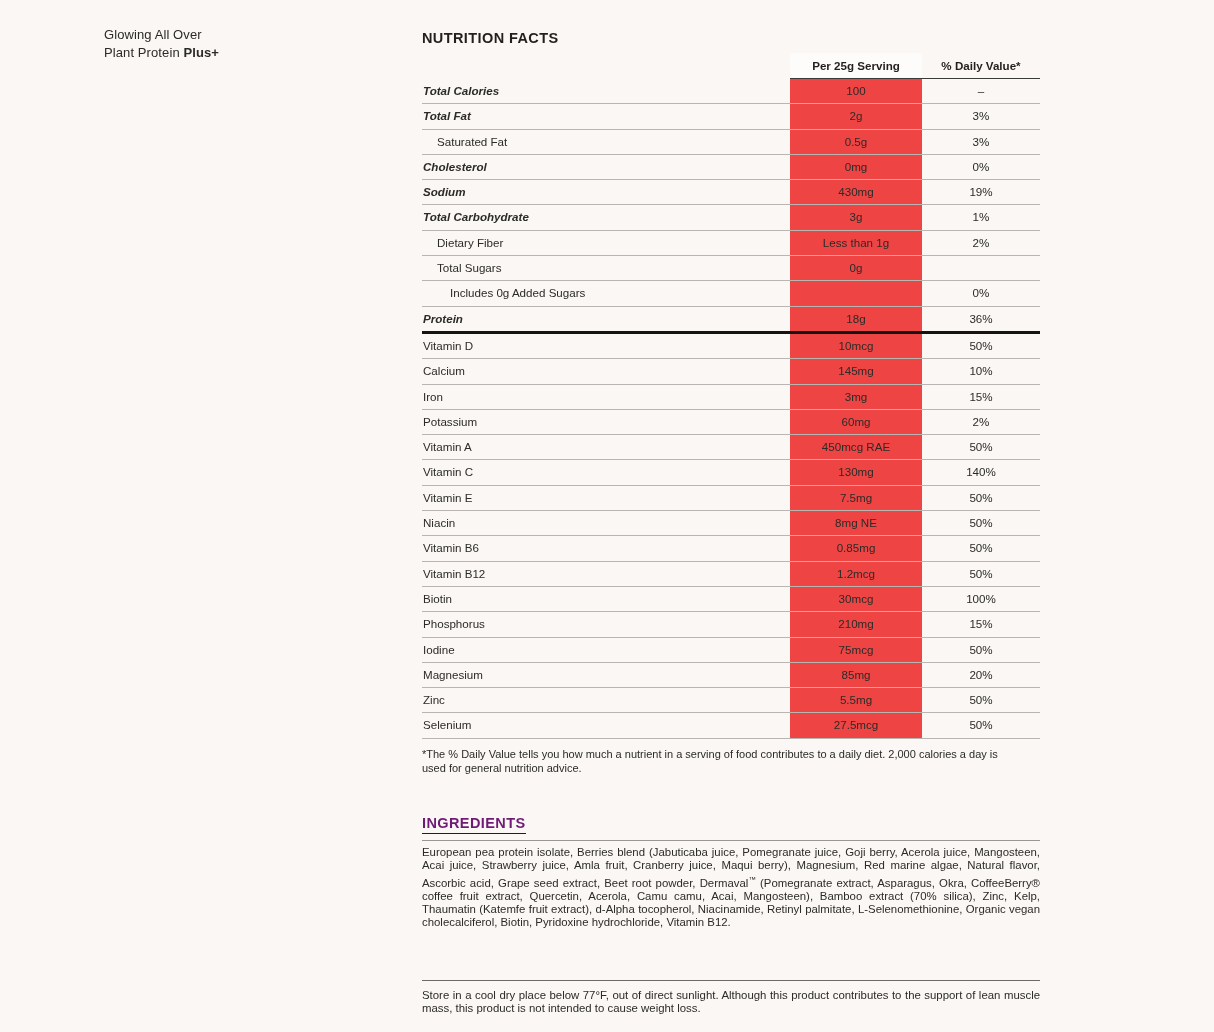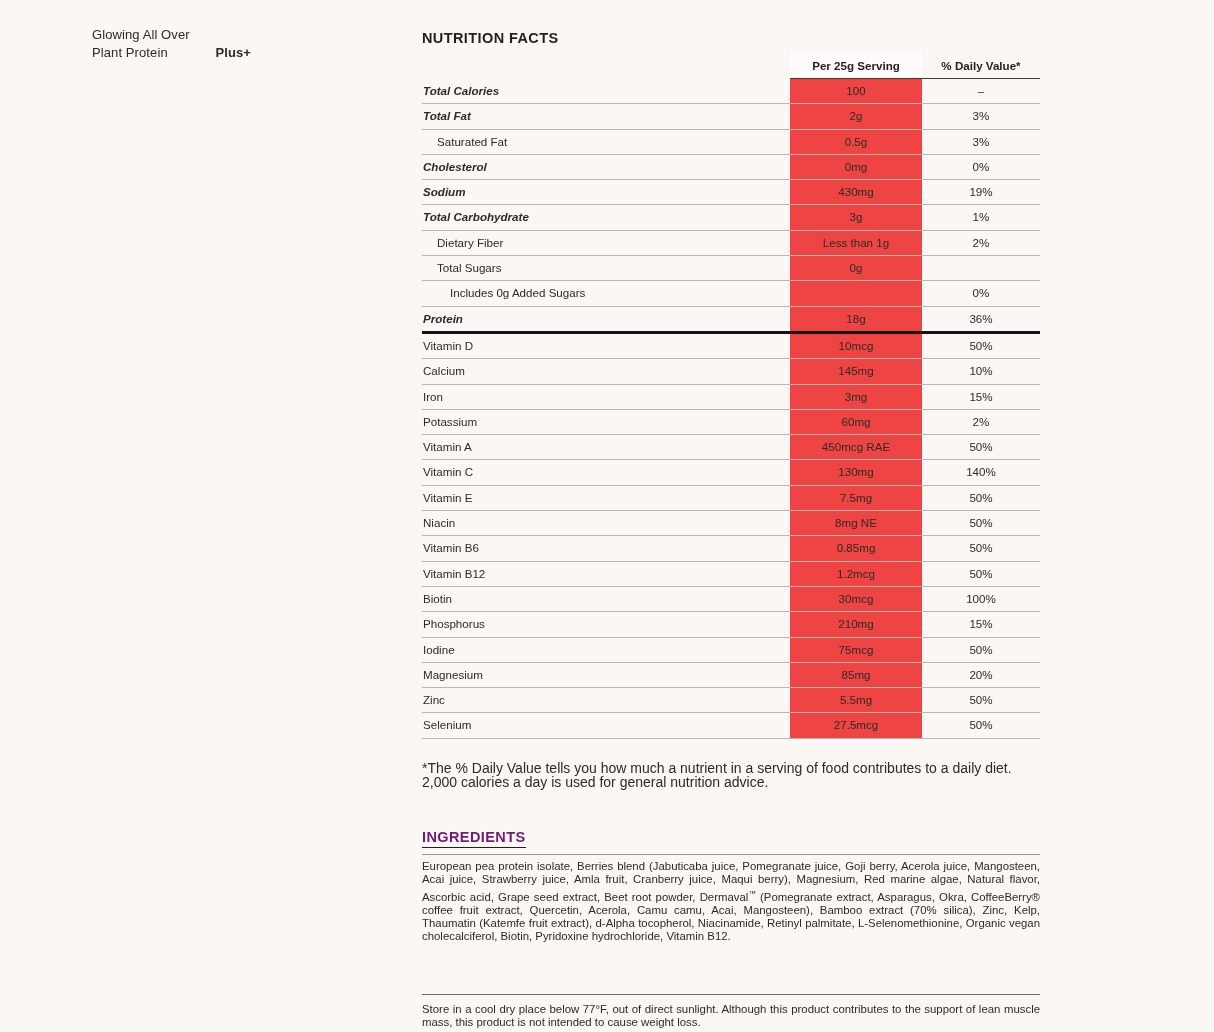--- a/index.html
+++ b/index.html
@@ -13,29 +13,29 @@
     height: 1032px;
     font-family: "Liberation Sans", sans-serif;
     color: #2b2b28;
     position: relative;
     overflow: hidden;
   }
 
   
   .product-title {
     position: absolute;
-    left: 92px;
+    left: 104px;
     top: 26px;
     width: 280px;
     font-size: 13px;
     line-height: 17.5px;
     color: #2b2b28;
     letter-spacing: 0.1px;
   }
-  .product-title .line2 strong { font-weight: 700; margin-left: 44px; }
+  .product-title .line2 strong { font-weight: 700; }
 
   
   .panel {
     position: absolute;
     left: 422px;
     top: 30px;
     width: 618px;
   }
 
   .section-heading {
@@ -94,23 +94,23 @@
 
   tr.r.bold td.name { font-weight: 700; font-style: italic; }
   tr.r td.name em { font-style: italic; font-weight: 400; }
 
   
   tr.r.heavy td { border-bottom: 3px solid #141413; }
   
   tr.r.last td { border-bottom: 1.1px solid #b9b6b1; }
 
   .footnote {
-    font-size: 14px;
+    font-size: 11px;
     line-height: 14.2px;
-    margin: 22px 0 0 0;
+    margin: 8px 0 0 0;
     color: #2b2b28;
     max-width: 600px;
   }
 
   
   .ingredients-block { margin-top: 39px; }
   .ing-heading {
     display: inline-block;
     font-size: 14.5px;
     font-weight: 700;

